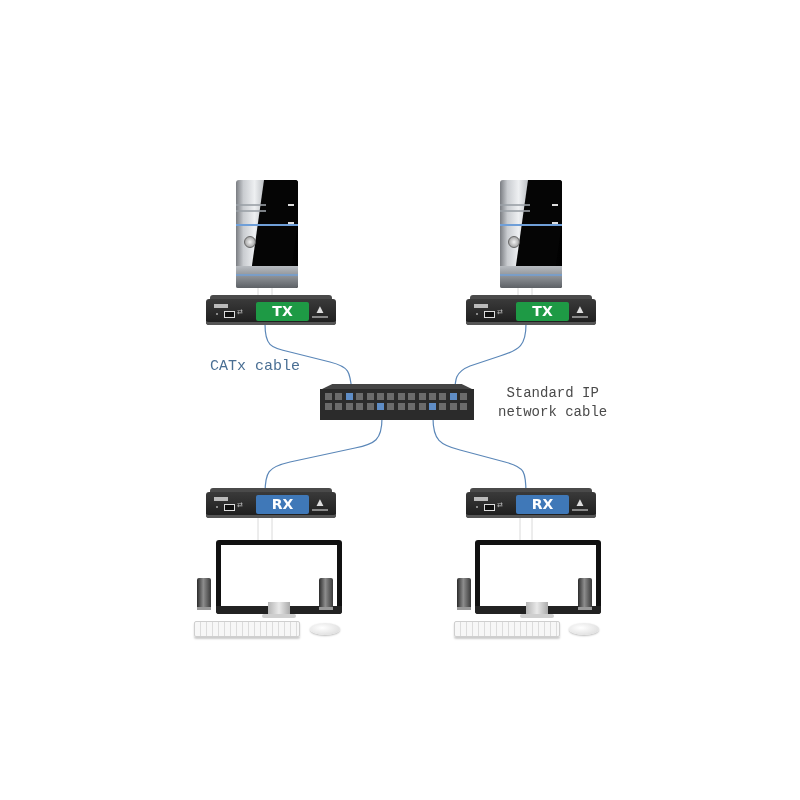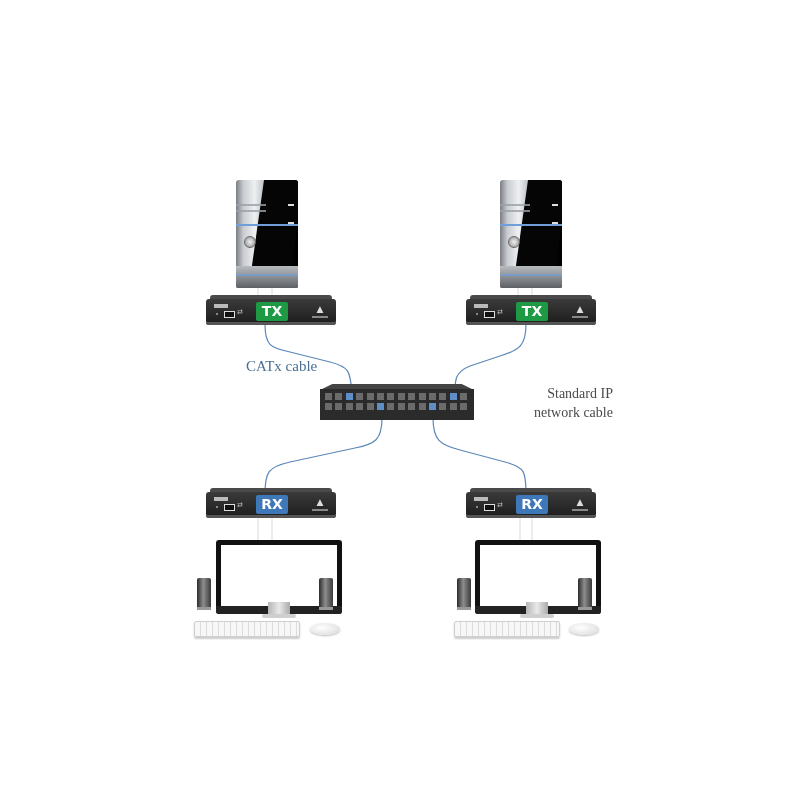--- a/index.html
+++ b/index.html
@@ -18,21 +18,21 @@
   .tower .led { position:absolute; right:4px; width:6px; height:2px; background:#ddd; }
 
   
   .box { position:absolute; width:130px; height:26px; background:linear-gradient(180deg,#3a3a3a 0%,#1c1c1c 100%); border-radius:3px;
     box-shadow:0 -4px 0 -1px #555 inset; }
   .box:before { content:""; position:absolute; left:4px; right:4px; top:-4px; height:4px; background:#4a4a4a; border-radius:3px 3px 0 0; }
   .box .brand { position:absolute; left:8px; top:5px; width:14px; height:4px; background:#bbb; }
   .box .dot { position:absolute; left:10px; top:14px; width:2px; height:2px; background:#aaa; border-radius:50%; }
   .box .usb { position:absolute; left:18px; top:12px; width:9px; height:5px; border:1px solid #ddd; background:#111; }
   .box .usbsym { position:absolute; left:31px; top:9px; color:#bbb; font-size:7px; }
-  .box .badge { position:absolute; left:50px; top:3px; width:32px; height:19px; border-radius:2px; color:#fff; font-weight:bold; font-size:14px; text-align:center; line-height:19px; font-family:"DejaVu Sans", sans-serif; }
+  .box .badge { position:absolute; left:50px; top:3px; width:53px; height:19px; border-radius:2px; color:#fff; font-weight:bold; font-size:14px; text-align:center; line-height:19px; font-family:"DejaVu Sans", sans-serif; }
   .box .badge.tx { background:#1e9a45; }
   .box .badge.rx { background:#3f78b8; }
   .box .logo { position:absolute; right:10px; top:4px; width:12px; height:12px; color:#ddd; font-size:9px; line-height:12px; text-align:center; }
   .box .logotext { position:absolute; right:8px; top:17px; width:16px; height:2px; background:#888; }
 
   
   .switch { position:absolute; left:320px; top:389px; width:154px; height:31px; background:#2b2b2b; }
   .switch-top { position:absolute; left:320px; top:384px; width:154px; height:6px; background:#444; clip-path:polygon(8% 0,92% 0,100% 100%,0 100%); }
   .ports { position:absolute; left:5px; top:4px; display:grid; grid-template-columns:repeat(14,8px); column-gap:2.4px; row-gap:3px; }
   .port { width:7px; height:7px; background:#6b6b6b; }
@@ -42,23 +42,23 @@
   .monitor { position:absolute; width:126px; height:74px; background:#111; border-radius:3px; }
   .monitor .screen { position:absolute; left:5px; top:5px; right:5px; bottom:8px; background:#fff; }
   .monitor .chin { position:absolute; left:0; bottom:0; width:100%; height:8px; background:#222; border-radius:0 0 3px 3px; }
   .stand { position:absolute; width:22px; height:14px; background:linear-gradient(90deg,#b5b5b5,#e9e9e9,#aaa); }
   .foot { position:absolute; width:34px; height:4px; background:#cfcfcf; border-radius:2px; }
   .speaker { position:absolute; width:14px; height:32px; border-radius:2px; background:linear-gradient(90deg,#2b2b2b,#8d8d8d 45%,#3a3a3a); }
   .speaker:after { content:""; position:absolute; left:0; bottom:0; width:100%; height:3px; background:#999; }
   .keyboard { position:absolute; width:104px; height:14px; border-radius:2px; background:repeating-linear-gradient(90deg,#f7f7f7 0 5px,#dcdcdc 5px 6px); border:1px solid #cfcfcf; box-shadow:0 2px 2px #ccc; }
   .mouse { position:absolute; width:30px; height:12px; border-radius:50%; background:radial-gradient(ellipse at 40% 40%,#ffffff,#d6d6d6); box-shadow:0 1px 2px #bbb; }
 
-  .label { position:absolute; color:#4a6f94; font-family:Liberation Serif, serif;margin-left:36px; }
+  .label { position:absolute; color:#4a6f94; font-family:Liberation Mono, monospace; }
   .label.cat { left:210px; top:358px; font-size:15px; }
-  .label.sw { left:498px; top:384px; font-size:14px; color:#4a4a4a; line-height:19px; text-align:right; }
+  .label.sw { left:498px; top:384px; font-size:14px; color:#4a4a4a; line-height:19px; text-align:center; }
 </style>
 </head>
 <body>
 
 <svg class="wires" viewBox="0 0 800 800">
   <g fill="none" stroke="#5b87b8" stroke-width="1.2">
 
     <path d="M265 324 C265 345, 270 348, 290 352 L330 362 C350 367, 350 372, 352 392"></path>
 
     <path d="M526 324 C526 345, 520 350, 500 356 L470 366 C455 372, 455 380, 455 392"></path>

